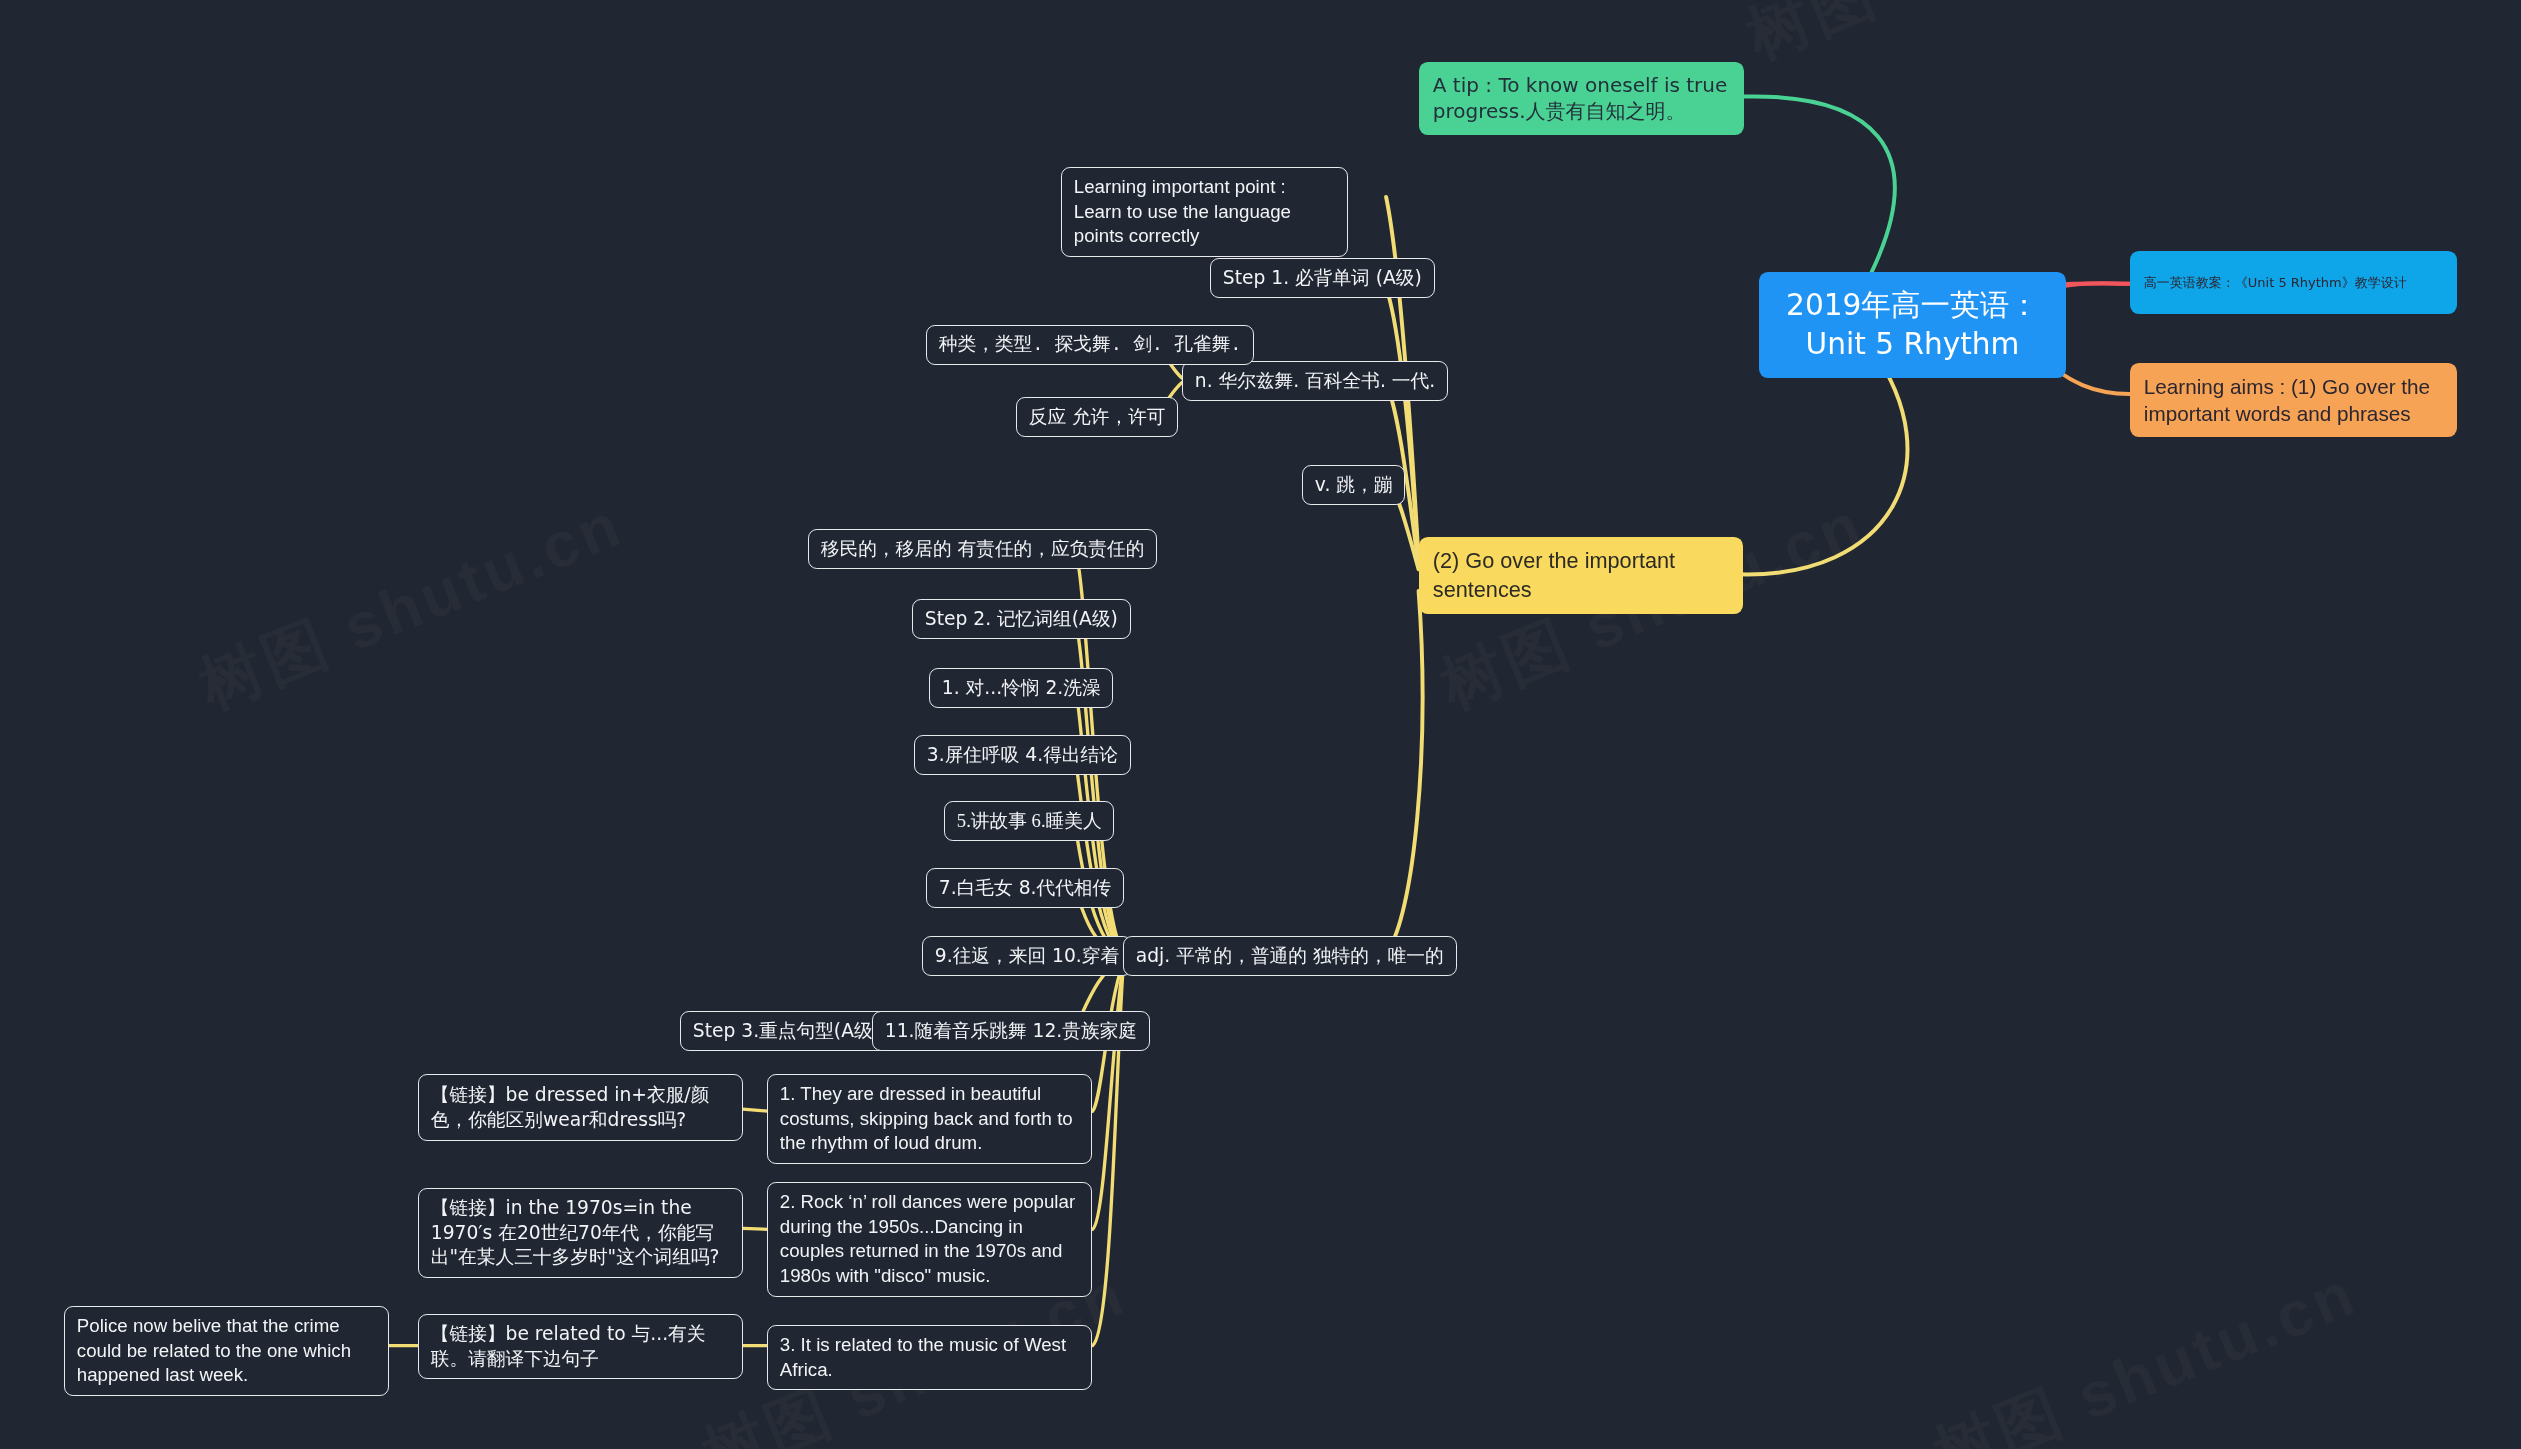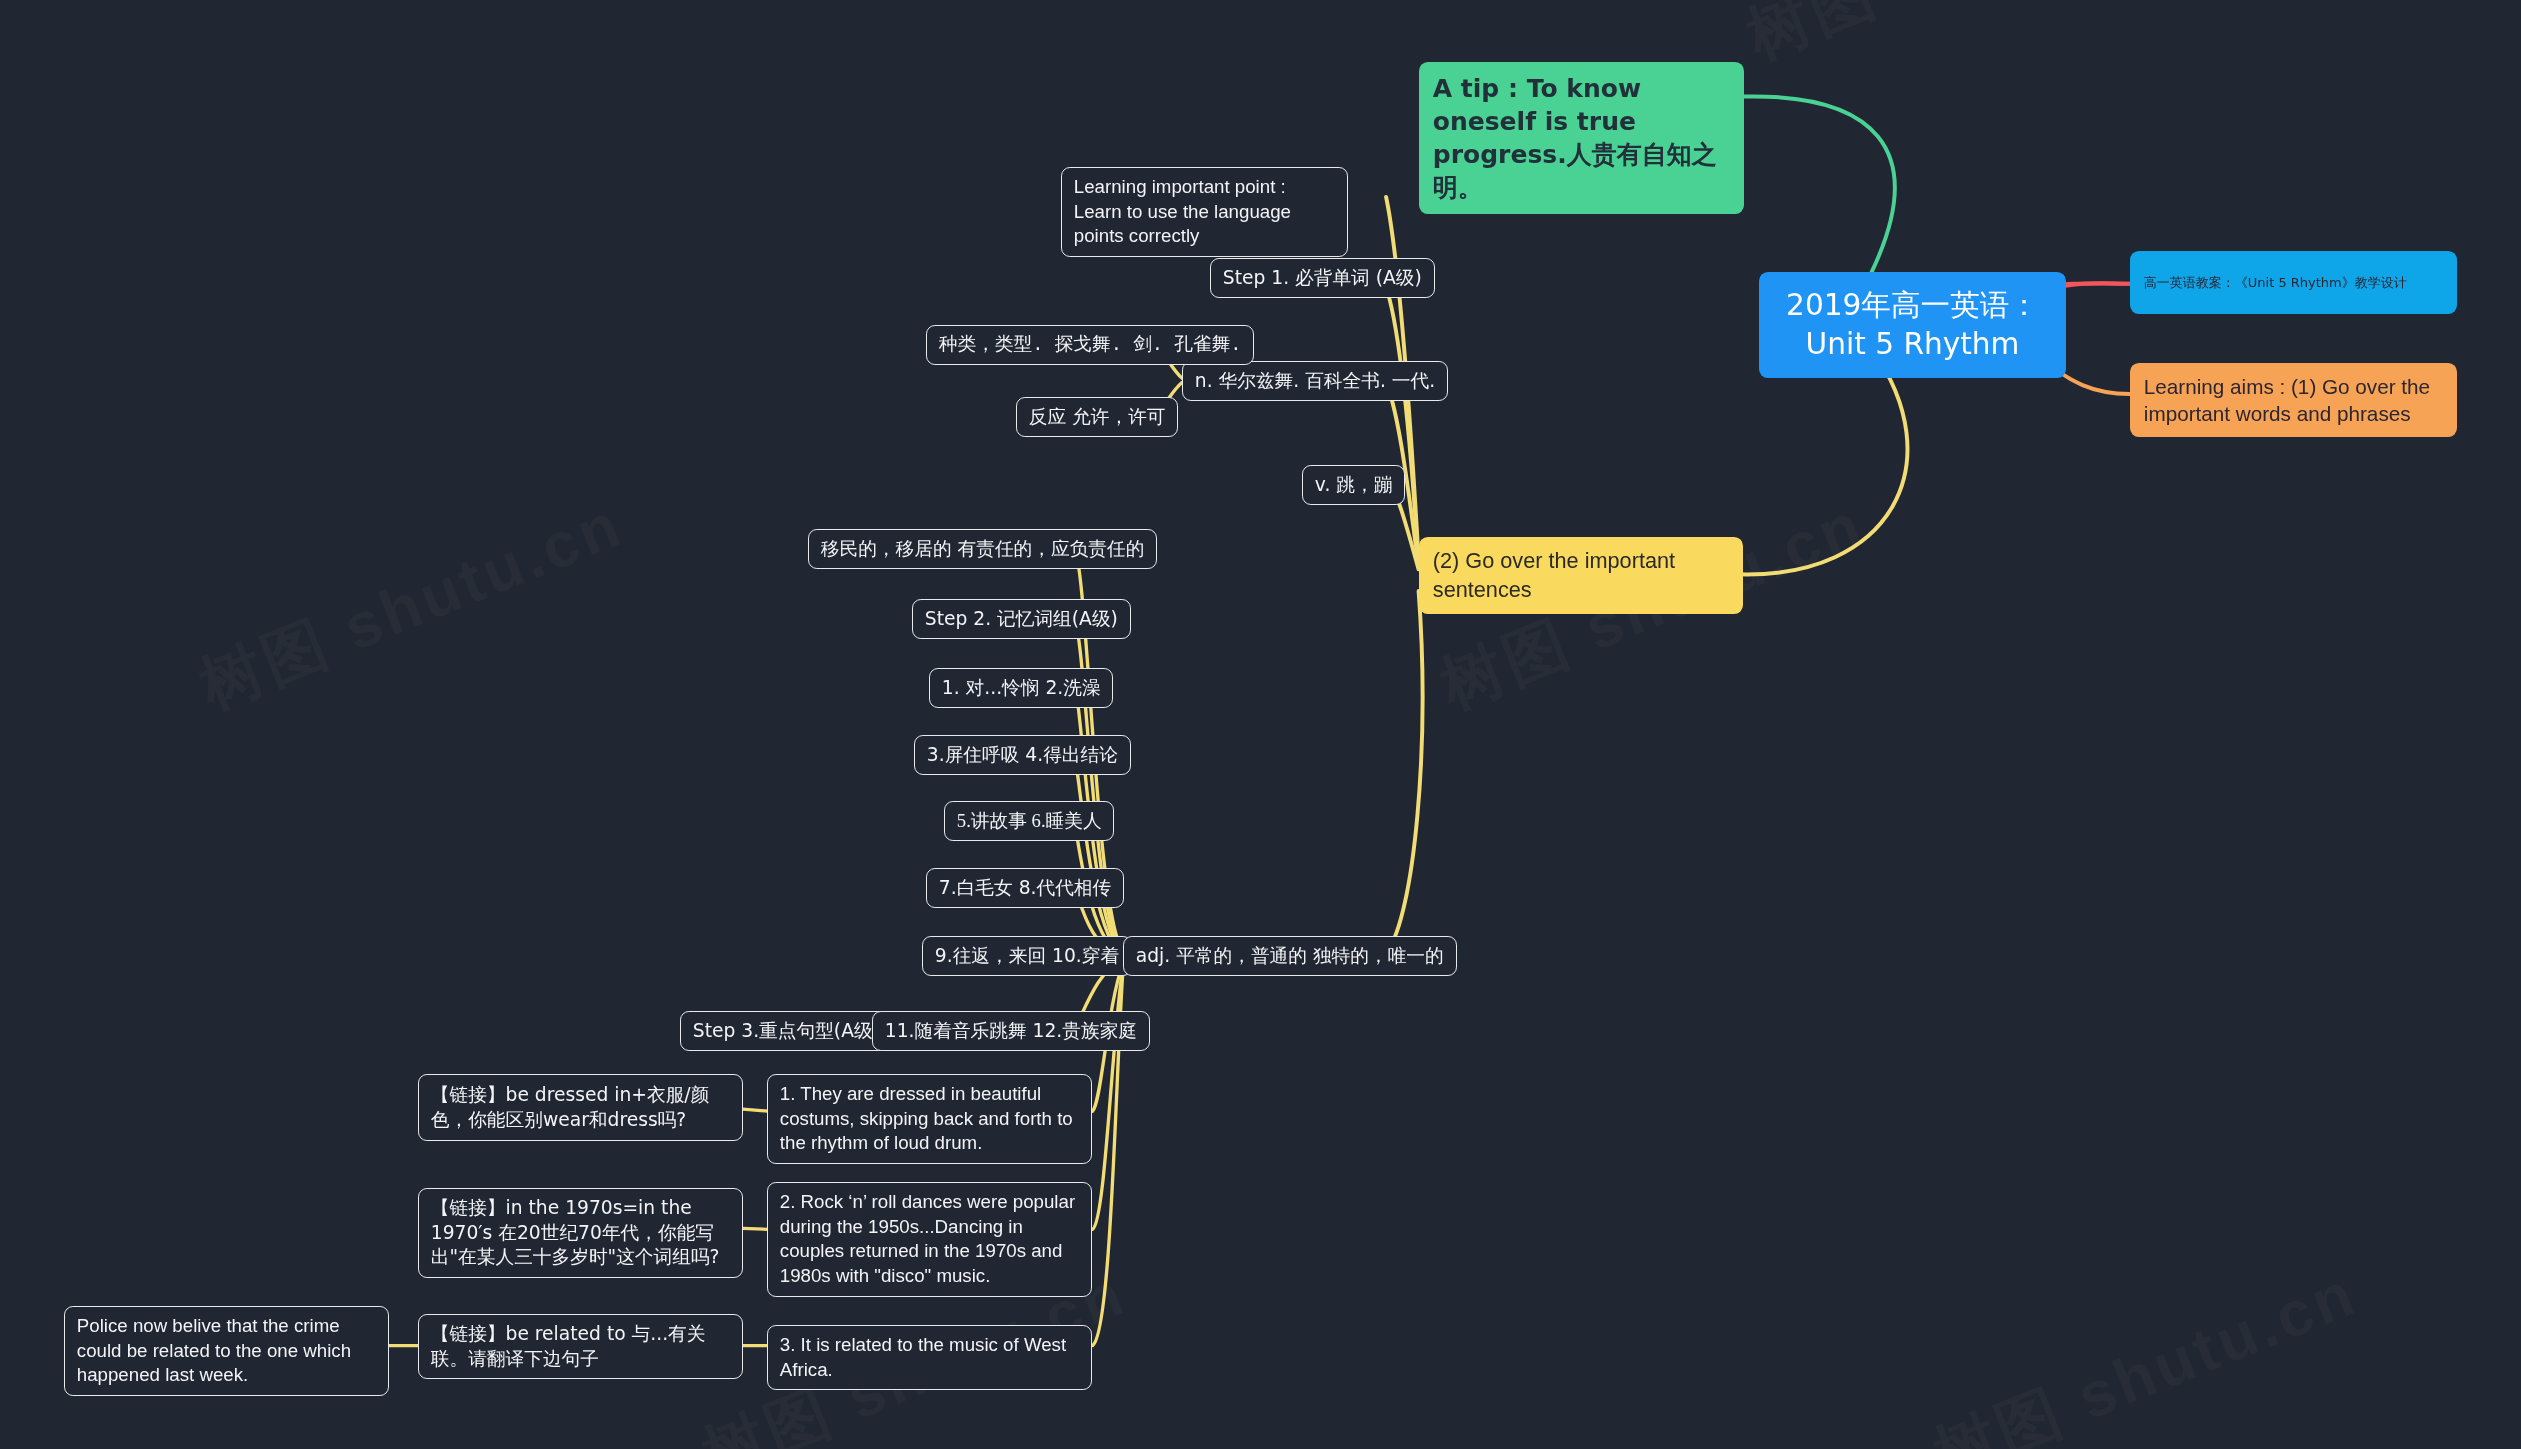--- a/index.html
+++ b/index.html
@@ -58,22 +58,21 @@
     padding: 13.8px 19.7px;
     font-size: 29.6px;
     justify-content: center;
     text-align: center;
   }
   .node-green {
     background: #4ad295;
     color: #22303a;
     border: none;
     padding: 9.9px 13.8px;
-    font-size: 25px;
-    font-weight: bold;
+    font-size: 20px;
   }
   .node-red {
     background: #0ea5e9;
     color: #2b2630;
     border: none;
     padding: 9.9px 13.8px;
     font-size: 13px;
   }
   .node-orange {
     background: #f7a355;

